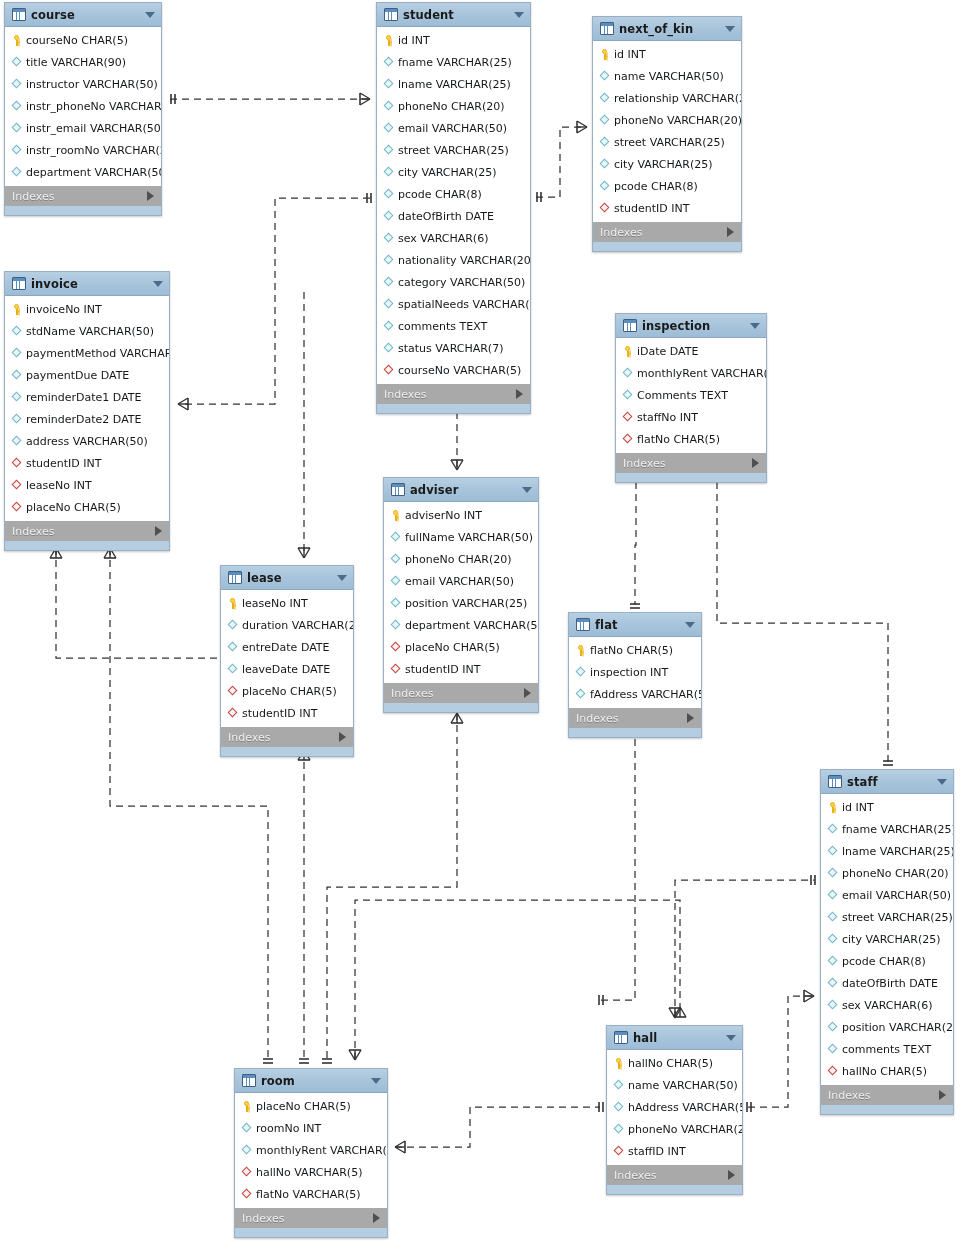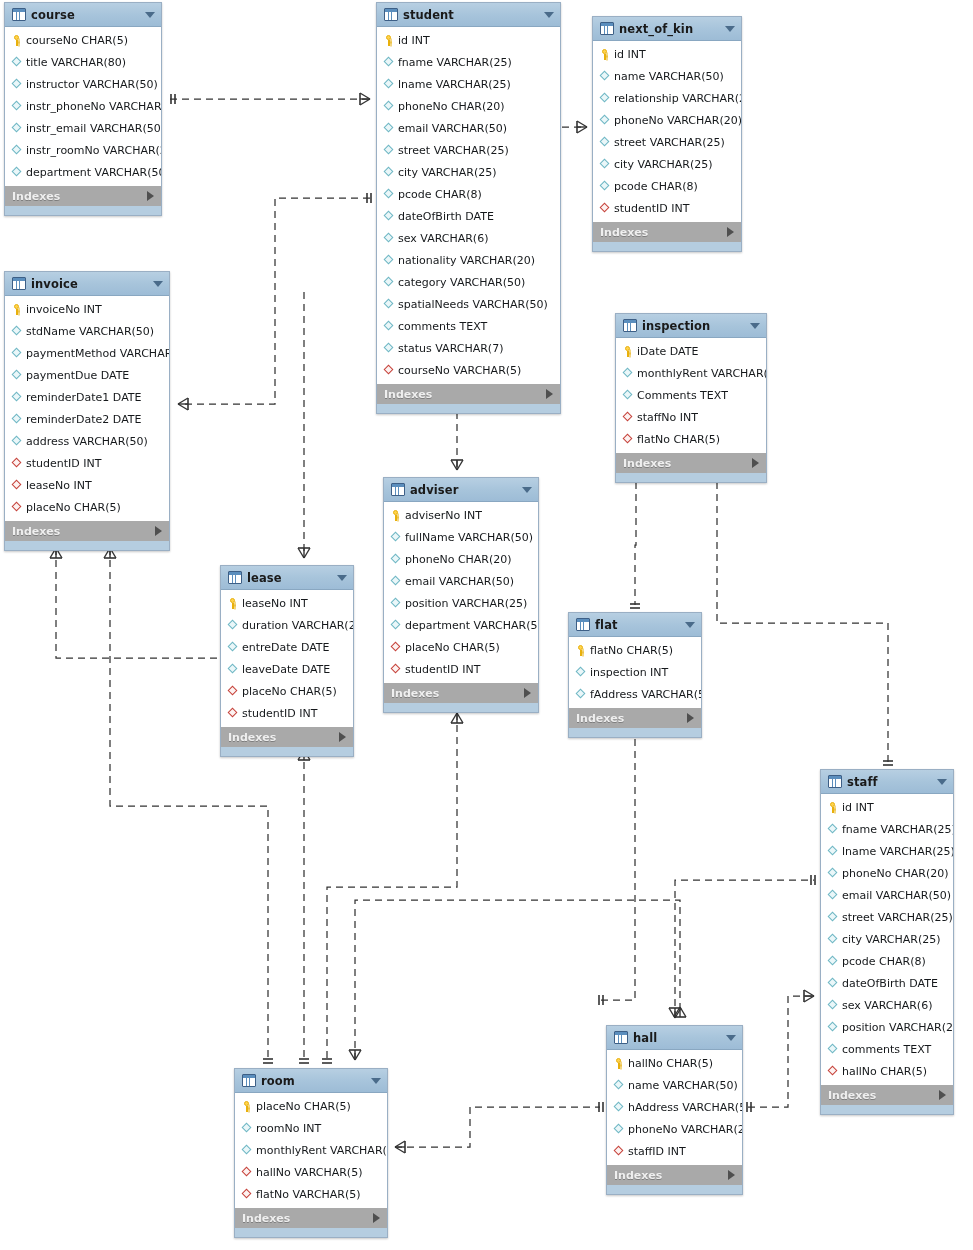--- a/index.html
+++ b/index.html
@@ -98,21 +98,21 @@
   }
   .ic.dia.fk::before{
     border-color:#c6423b;background:#fdf2f1;
   }
   .tbl-idx{
     height:20px;
     display:flex;align-items:center;
     padding:0 7px 0 7px;
     background:#a9a9a9;
     border-top:1px solid #ffffff;
-    font-size:11px;font-weight:bold;color:#efefef;
+    font-size:11px;font-weight:normal;color:#efefef;
     text-shadow:0 1px 0 rgba(0,0,0,.25);
   }
   .tbl-idx .lbl{flex:1 1 auto;}
   .tri-r{
     width:0;height:0;flex:0 0 auto;
     border-top:5px solid transparent;
     border-bottom:5px solid transparent;
     border-left:7px solid #4f4f4f;
   }
   .tbl-ft{height:9px;background:#b5cde0;}
@@ -274,21 +274,21 @@
         <span class="tbl-title">course</span>
         <span class="caret"></span>
       </div>
       <div class="tbl-body">
         <div class="fld">
           <span class="ic key"></span>
           <span class="nm">courseNo CHAR(5)</span>
         </div>
         <div class="fld">
           <span class="ic dia"></span>
-          <span class="nm">title VARCHAR(80)</span>
+          <span class="nm">title VARCHAR(90)</span>
         </div>
         <div class="fld">
           <span class="ic dia"></span>
           <span class="nm">instructor VARCHAR(50)</span>
         </div>
         <div class="fld">
           <span class="ic dia"></span>
           <span class="nm">instr_phoneNo VARCHAR(20)</span>
         </div>
         <div class="fld">
@@ -303,21 +303,21 @@
           <span class="ic dia"></span>
           <span class="nm">department VARCHAR(50)</span>
         </div>
       </div>
       <div class="tbl-idx">
         <span class="lbl">Indexes</span>
         <span class="tri-r"></span>
       </div>
       <div class="tbl-ft"></div>
     </div>
-    <div class="tbl" style="left: 376px; top: 2px; width: 185px;">
+    <div class="tbl" style="left: 376px; top: 2px; width: 155px;">
       <div class="tbl-hd">
         <span class="tbl-ico"></span>
         <span class="tbl-title">student</span>
         <span class="caret"></span>
       </div>
       <div class="tbl-body">
         <div class="fld">
           <span class="ic key"></span>
           <span class="nm">id INT</span>
         </div>

